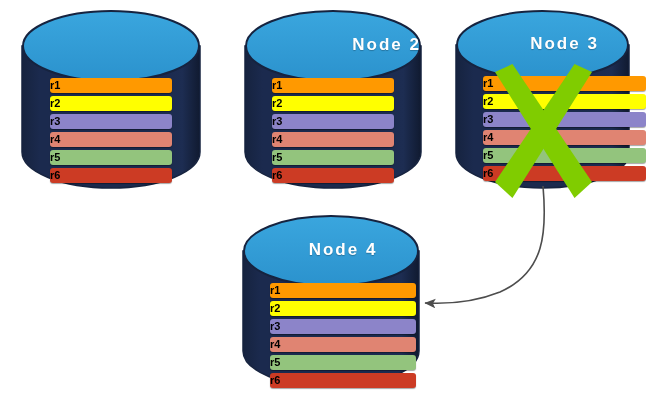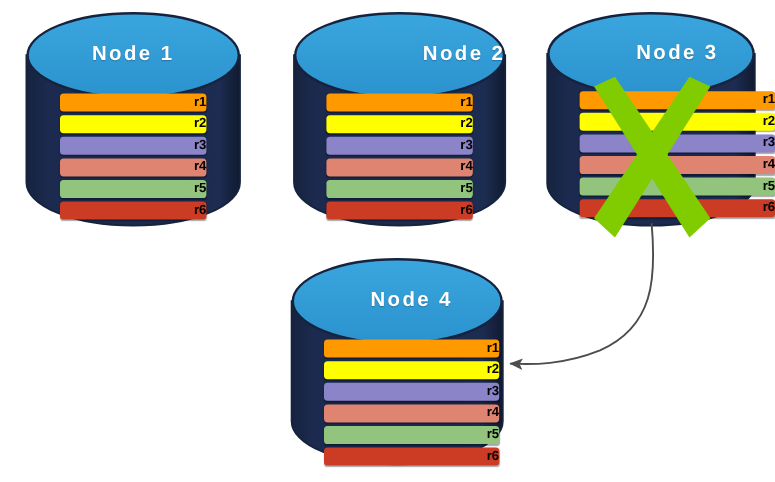--- a/index.html
+++ b/index.html
@@ -50,21 +50,21 @@
   }
   .row-bar {
     position: relative;
     height: 15px;
     margin-bottom: 3px;
     border-radius: 3px;
     color: #000000;
     font-weight: bold;
     font-size: 11px;
     line-height: 15px;
-    text-align: right;
+    text-align: left;
     font-family: "Liberation Sans", sans-serif;
     box-shadow: 0 1px 1px rgba(0,0,0,0.35);
   }
   .row-bar:last-child {
     margin-bottom: 13px;
   }
   .cross-svg {
     position: absolute;
     overflow: visible;
     pointer-events: none;
@@ -92,21 +92,20 @@
             <stop offset="100%" stop-color="#101a30"></stop>
           </linearGradient>
           <linearGradient id="topGrad0" x1="0" y1="0" x2="0" y2="1">
             <stop offset="0%" stop-color="#3aa6de"></stop>
             <stop offset="100%" stop-color="#2b92cd"></stop>
           </linearGradient>
         </defs>
         <path d="M0,36 L0,142 A89,36 0 0 0 178,142 L178,36 Z" fill="url(#bodyGrad0)" stroke="#16233f" stroke-width="1.5"></path>
         <ellipse cx="89" cy="36" rx="88" ry="35" fill="url(#topGrad0)" stroke="#16233f" stroke-width="2"></ellipse>
       </svg>
-      <div class="node-title" style="top: 25px;">Node  1</div>
       <div class="rows" style="top: 68px; padding-left: 28px; padding-right: 28px; box-sizing: border-box;">
         <div class="row-bar" style="background: rgb(255, 153, 0);">r1</div>
         <div class="row-bar" style="background: rgb(255, 255, 0);">r2</div>
         <div class="row-bar" style="background: rgb(140, 132, 201);">r3</div>
         <div class="row-bar" style="background: rgb(224, 132, 114);">r4</div>
         <div class="row-bar" style="background: rgb(147, 196, 125);">r5</div>
         <div class="row-bar" style="background: rgb(204, 59, 36);">r6</div>
       </div>
     </div>
     <div class="node" style="left: 245px; top: 10px; width: 176px; height: 178px;">

